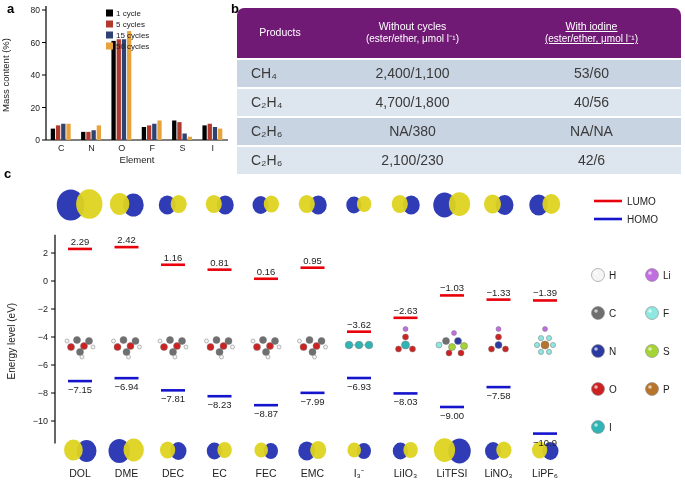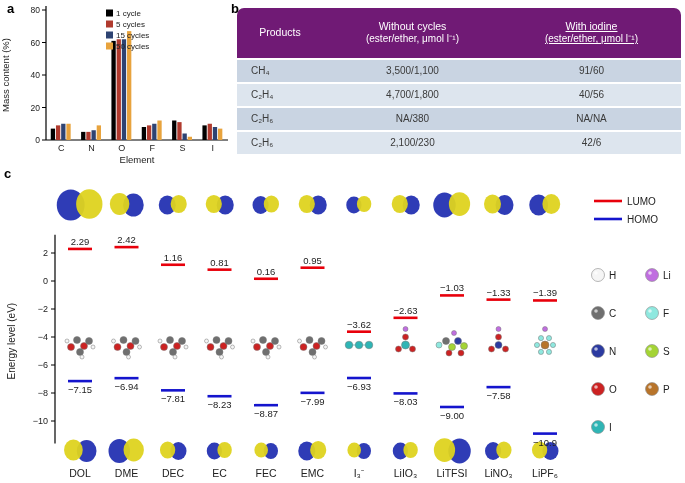--- a/index.html
+++ b/index.html
@@ -7,21 +7,21 @@
   .fig{position:absolute;left:0;top:0;width:685px;height:483px;background:#fff;}
   .panel-label{position:absolute;font-weight:bold;font-size:13px;color:#000;z-index:5;}
   svg{position:absolute;}
   svg text{font-family:"Liberation Sans",sans-serif;fill:#222;}
   #table-wrap{position:absolute;left:237px;top:6px;width:444px;}
   #products-table{width:100%;border-collapse:separate;border-spacing:0 2px;color:#3a3a3a;}
   #products-table th{background:#701a75;color:#fff;font-weight:normal;padding:12px 4px;text-align:center;font-size:10.5px;line-height:1.25;}
   #products-table th:first-child{border-top-left-radius:7px;width:86px;}
   #products-table th:last-child{border-top-right-radius:7px;text-decoration:underline;}
   #products-table th .sub{font-size:10px;}
-  #products-table td{background:#c9d4e2;padding:5.5px 4px;text-align:center;font-size:10px;}
+  #products-table td{background:#c9d4e2;padding:5.5px 4px;text-align:center;font-size:14px;}
   #products-table tbody tr:nth-child(even) td{background:#dde5ee;}
   #products-table td:first-child{text-align:left;padding-left:14px;}
 </style>
 </head>
 <body>
 
 <div class="fig">
   <div class="panel-label" style="left:7px;top:1px">a</div>
   <div class="panel-label" style="left:231px;top:1px">b</div>
   <div class="panel-label" style="left:4px;top:166px">c</div>
@@ -94,22 +94,22 @@
             </th>
             <th>
               <div>With iodine</div>
               <div class="sub">(ester/ether, μmol l⁻¹)</div>
             </th>
           </tr>
         </thead>
       <tbody>
           <tr>
             <td>CH₄</td>
-            <td>3,500/1,100</td>
-            <td>91/60</td>
+            <td>2,400/1,100</td>
+            <td>53/60</td>
           </tr>
           <tr>
             <td>C₂H₄</td>
             <td>4,700/1,800</td>
             <td>40/56</td>
           </tr>
           <tr>
             <td>C₂H₆</td>
             <td>NA/380</td>
             <td>NA/NA</td>

